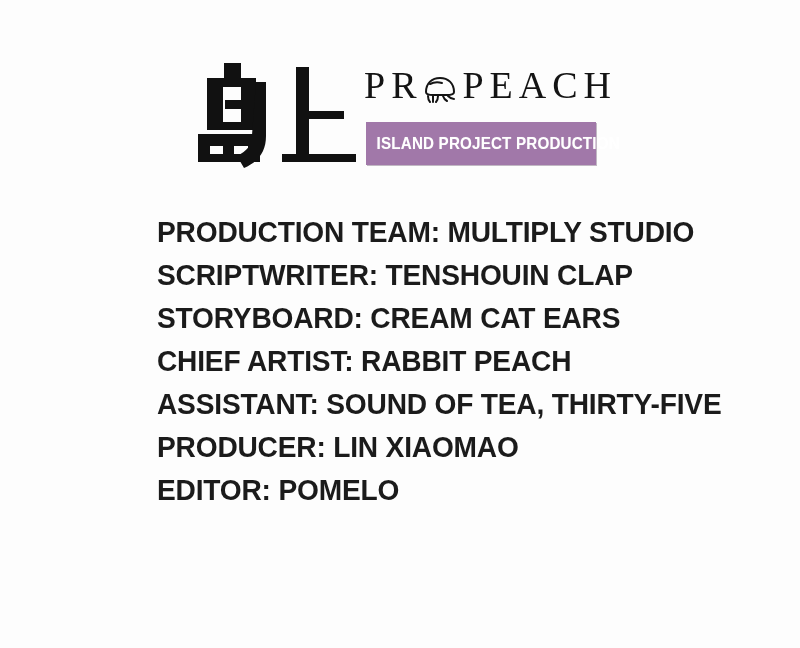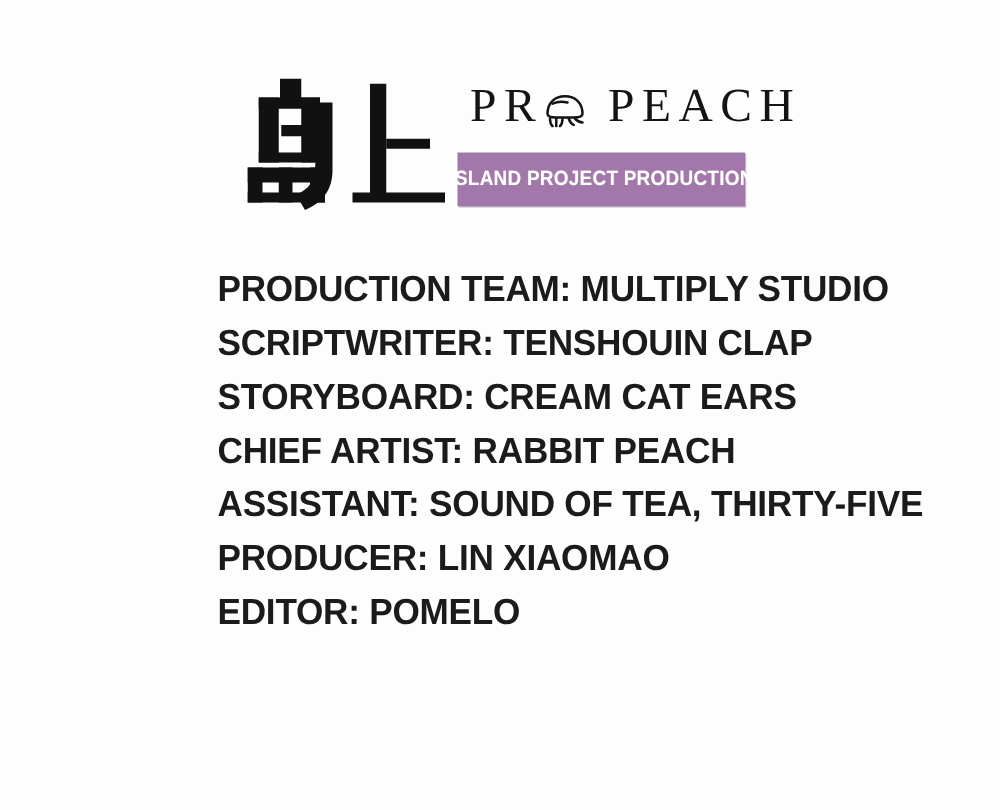--- a/index.html
+++ b/index.html
@@ -54,21 +54,20 @@
     font-size: 38px;
     letter-spacing: 6px;
     color: #141414;
     line-height: 50px;
     white-space: nowrap;
     display: block;
   }
   .proj-seg {
     display: inline-block;
     vertical-align: baseline;
-    margin-left: 12px;
   }
   #jellyfish-icon {
     display: inline-block;
     width: 34px;
     height: 27px;
     vertical-align: -5px;
     margin: 0 5px 0 1px;
   }
   #jellyfish-icon svg { display: block; }
 
@@ -76,41 +75,40 @@
   #banner {
     position: absolute;
     left: 168px;
     top: 64px;
     width: 230px;
     height: 43px;
     background: #a178a9;
     box-shadow: 1px 1px 0 rgba(120,100,125,0.45);
     display: flex;
     align-items: center;
-    justify-content: center;
+    justify-content: flex-start;
   }
   #banner-text {
     color: #ffffff;
     font-family: "Liberation Sans Narrow", "Liberation Sans", sans-serif;
     font-size: 16.5px;
     font-weight: bold;
     letter-spacing: 0.2px;
     transform: scaleX(0.92);
     transform-origin: center center;
     white-space: nowrap;
     text-shadow: 0 0 1px rgba(255,255,255,0.35);
   }
 
   
   #credits {
     position: absolute;
     left: 157px;
     top: 211px;
     width: 600px;
-    margin-left: 17px;
   }
   .credit-line {
     font-family: "Liberation Sans Narrow", "Liberation Sans", sans-serif;
     font-size: 29px;
     font-weight: bold;
     color: #1b1b1b;
     line-height: 43px;
     height: 43px;
     white-space: nowrap;
     letter-spacing: -0.2px;

